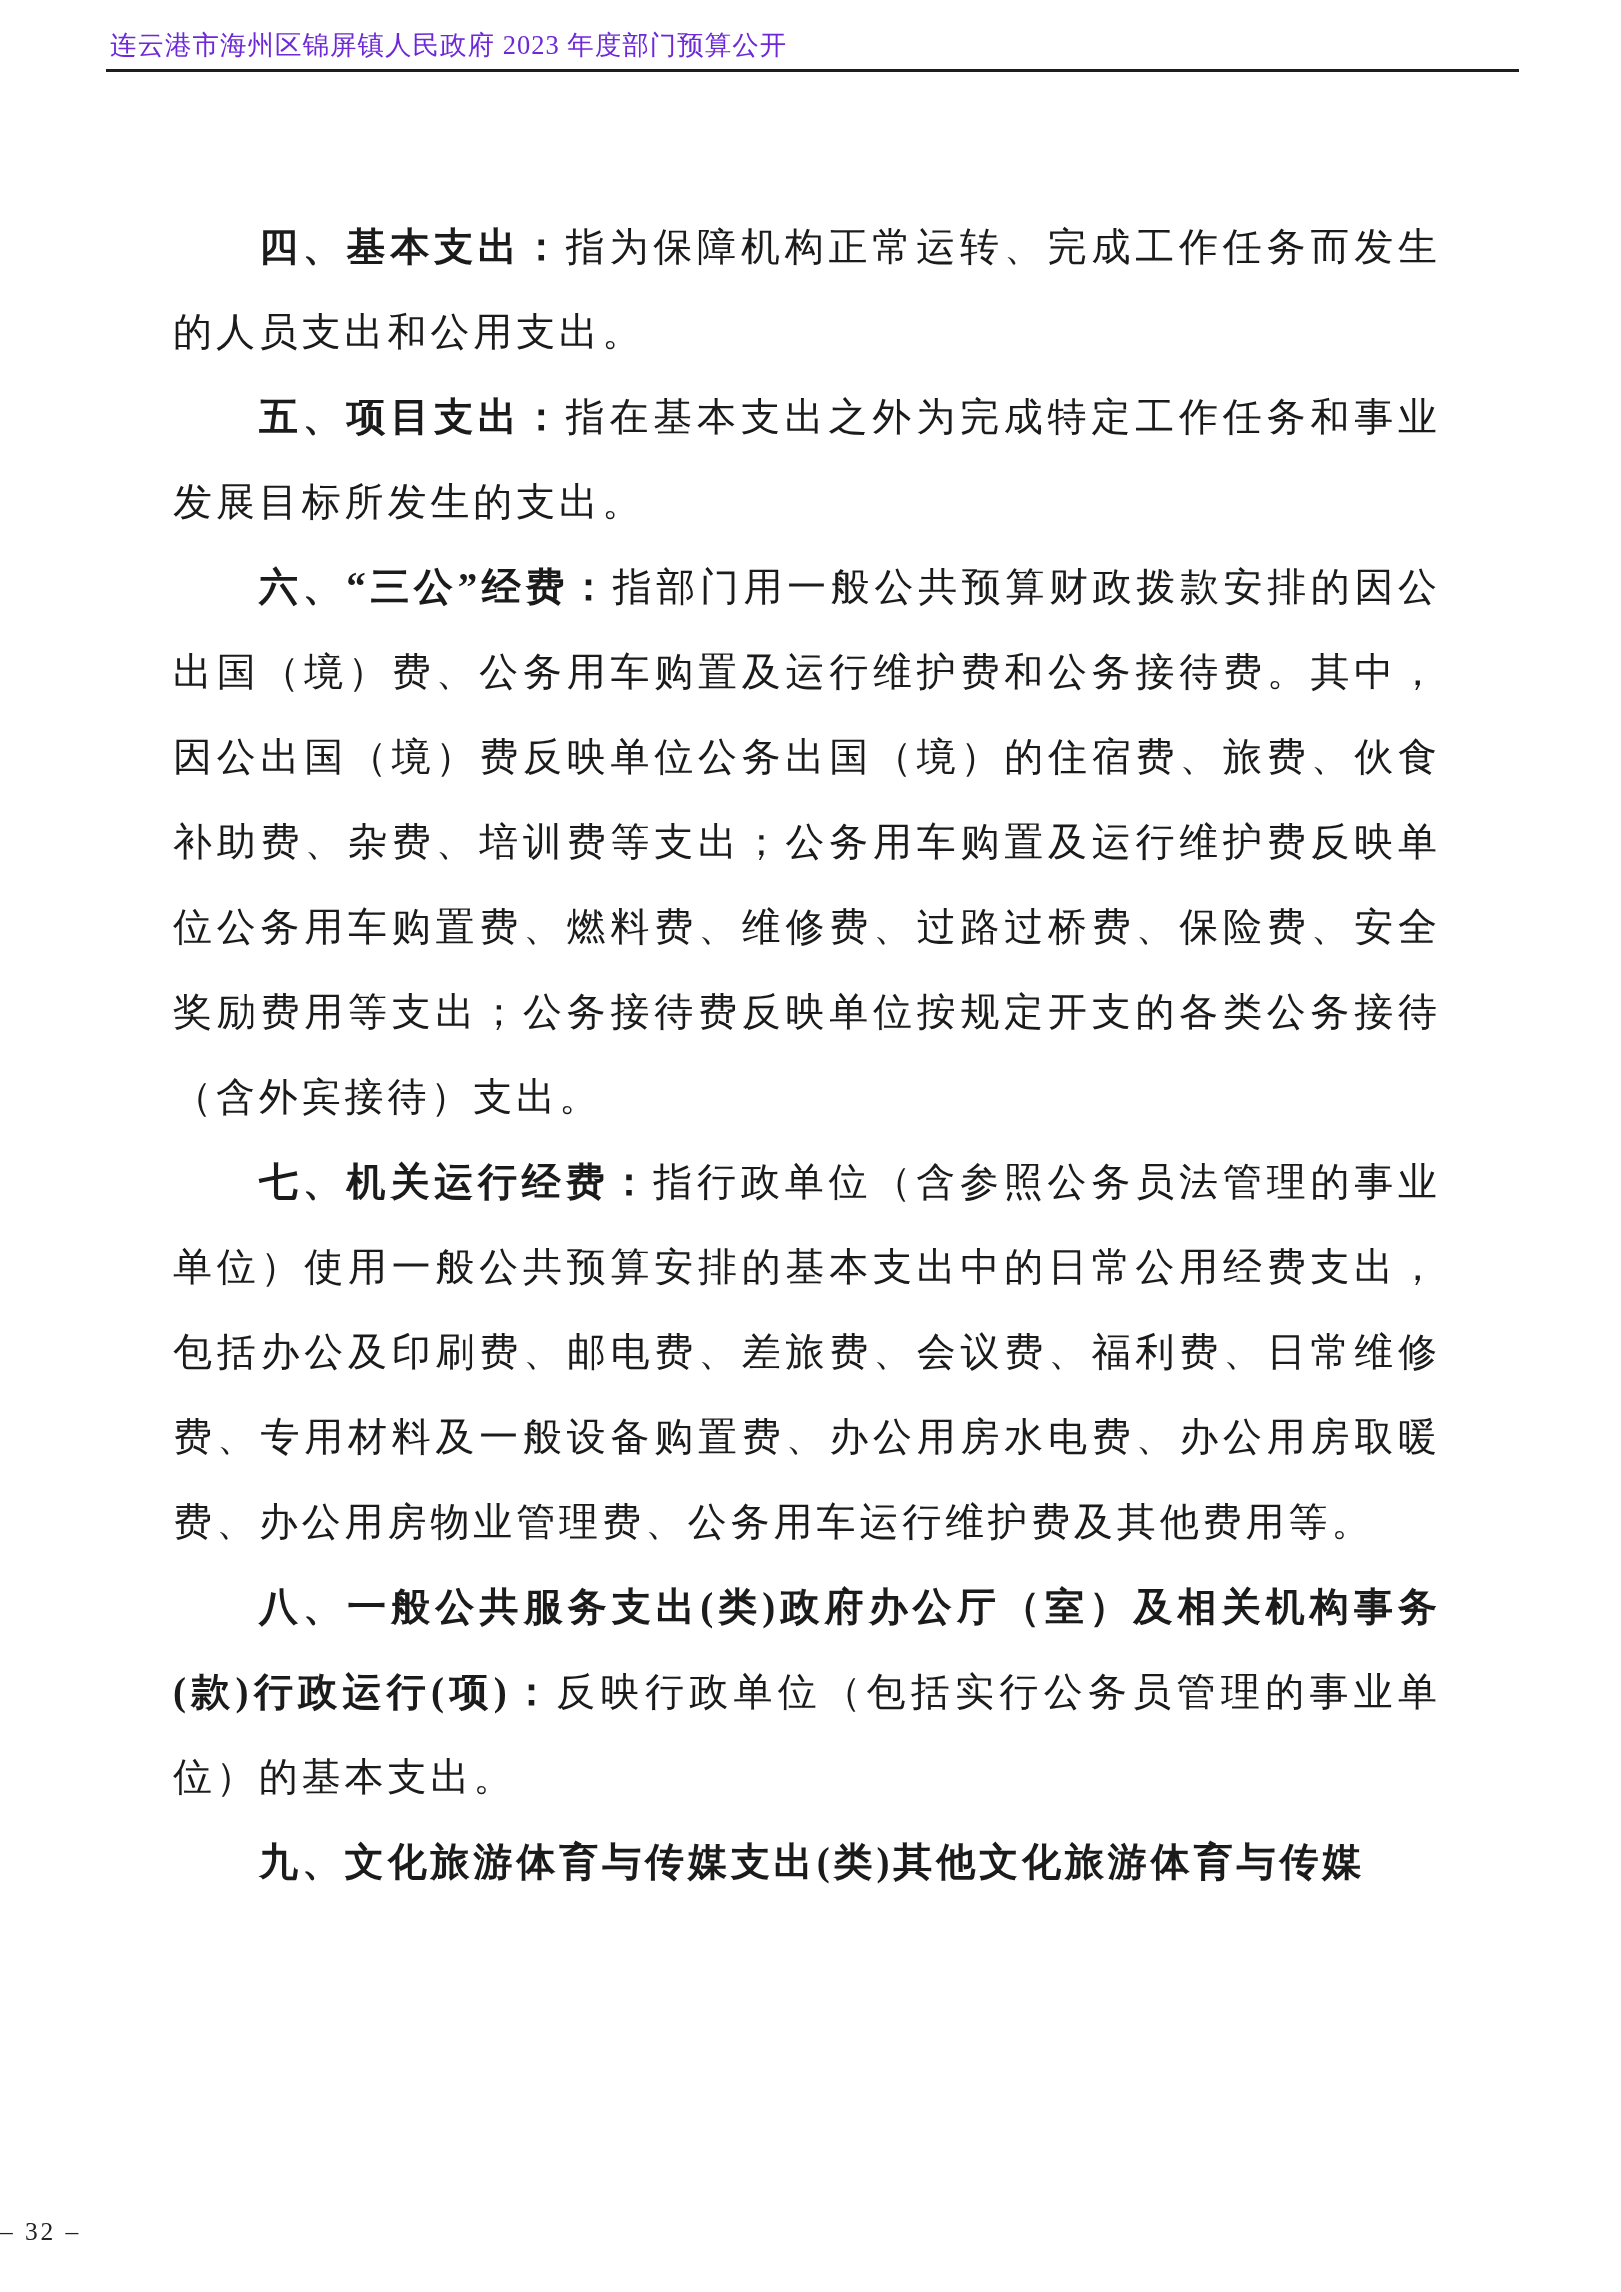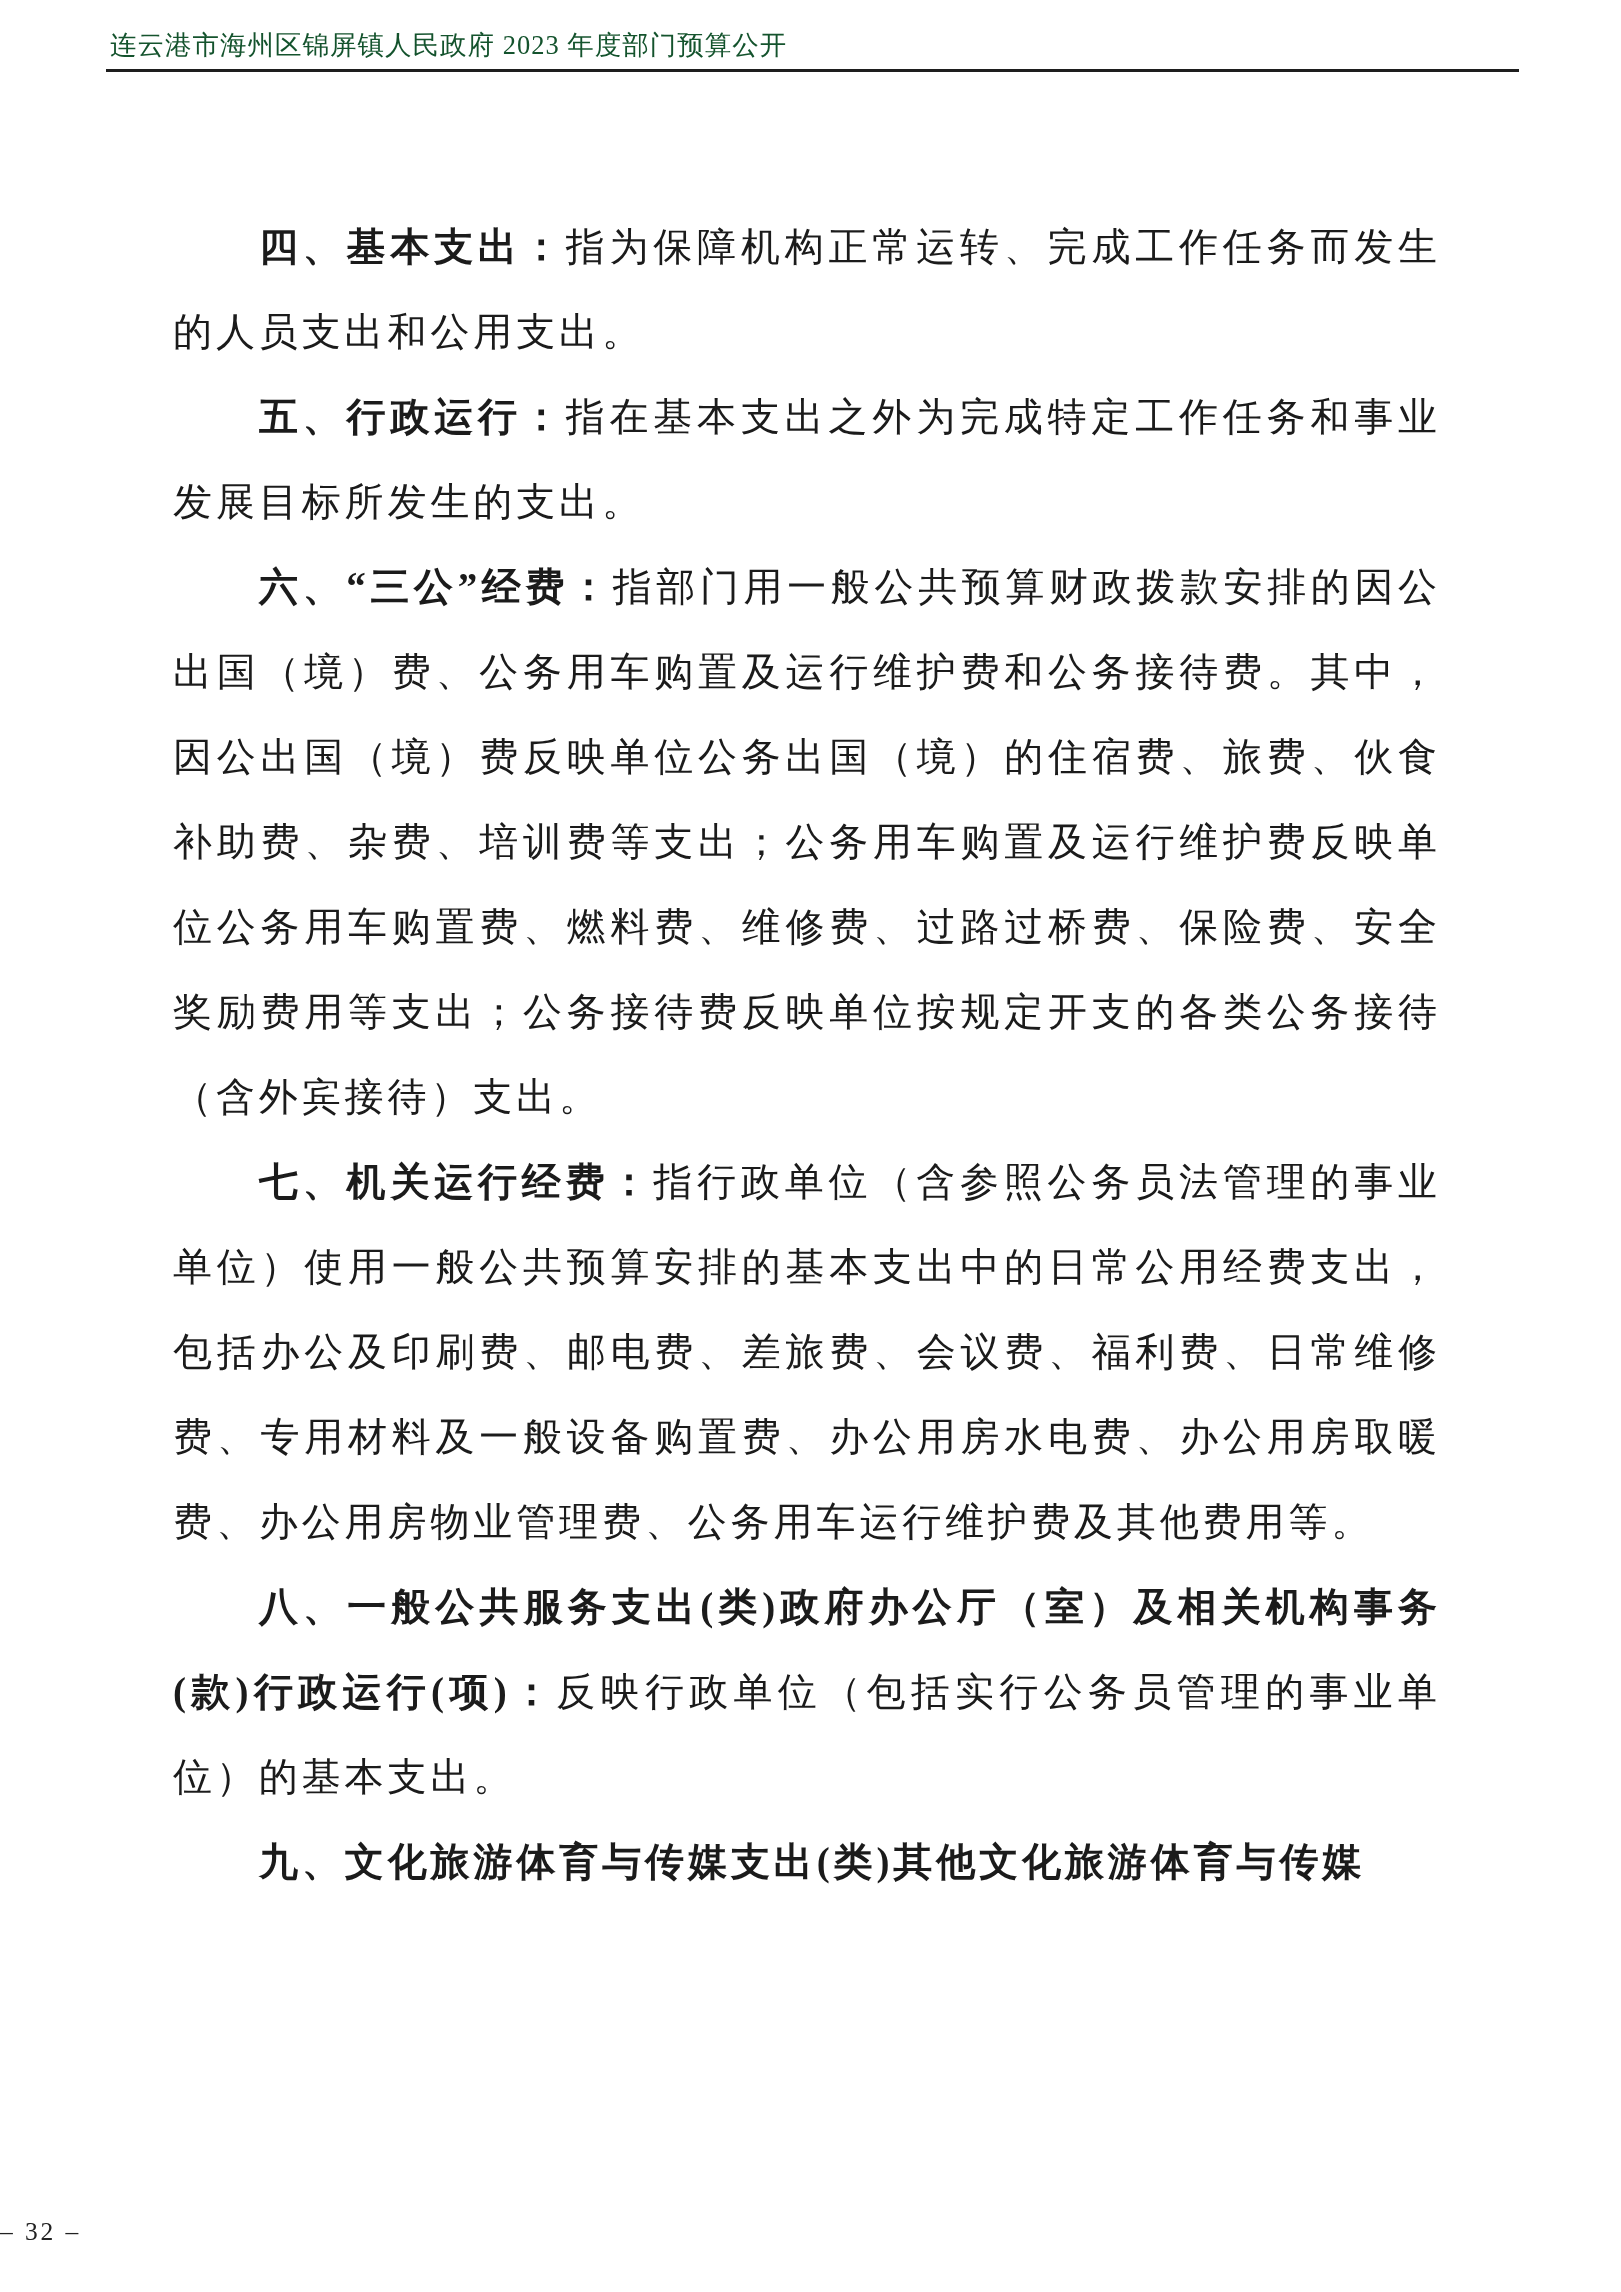--- a/index.html
+++ b/index.html
@@ -8,21 +8,21 @@
     width:1621px;height:2293px;
     margin:0 auto;
     background:#ffffff;
     font-family:"Liberation Serif","DejaVu Serif",serif;
     color:#1b1b1b;
     overflow:hidden;
   }
   .header-title{
     position:absolute;left:110px;top:27.4px;
     font-size:26.5px;letter-spacing:1px;white-space:nowrap;
-    color:#14532d;
+    color:#6d28d9;
   }
   .header-rule{
     position:absolute;left:106px;top:69px;
     width:1413px;height:2.9px;background:#1e1e1e;
   }
   .doc-body{
     position:absolute;left:173px;top:204px;width:1268px;
     font-size:39px;line-height:85px;letter-spacing:3.9px;
     text-align:justify;text-justify:inter-character;
   }
@@ -40,21 +40,21 @@
 <div class="page">
 
   <div class="header-title">连云港市海州区锦屏镇人民政府 2023 年度部门预算公开</div>
   <div class="header-rule"></div>
 
   <div class="doc-body">
 
 
     <p class="para"><span class="b">四、基本支出：</span><span>指为保障机构正常运转、完成工作任务而发生的人员支出和公用支出。</span></p>
 
-    <p class="para"><span class="b">五、行政运行：</span><span>指在基本支出之外为完成特定工作任务和事业发展目标所发生的支出。</span></p>
+    <p class="para"><span class="b">五、项目支出：</span><span>指在基本支出之外为完成特定工作任务和事业发展目标所发生的支出。</span></p>
 
     <p class="para"><span class="b">六、“三公”经费：</span><span>指部门用一般公共预算财政拨款安排的因公出国（境）费、公务用车购置及运行维护费和公务接待费。其中，因公出国（境）费反映单位公务出国（境）的住宿费、旅费、伙食补助费、杂费、培训费等支出；公务用车购置及运行维护费反映单位公务用车购置费、燃料费、维修费、过路过桥费、保险费、安全奖励费用等支出；公务接待费反映单位按规定开支的各类公务接待（含外宾接待）支出。</span></p>
 
     <p class="para"><span class="b">七、机关运行经费：</span><span>指行政单位（含参照公务员法管理的事业单位）使用一般公共预算安排的基本支出中的日常公用经费支出，包括办公及印刷费、邮电费、差旅费、会议费、福利费、日常维修费、专用材料及一般设备购置费、办公用房水电费、办公用房取暖费、办公用房物业管理费、公务用车运行维护费及其他费用等。</span></p>
 
     <p class="para"><span class="b">八、一般公共服务支出(类)政府办公厅（室）及相关机构事务(款)行政运行(项)：</span><span>反映行政单位（包括实行公务员管理的事业单位）的基本支出。</span></p>
 
     <p class="para"><span class="b">九、文化旅游体育与传媒支出(类)其他文化旅游体育与传媒</span></p>
 
   </div>

